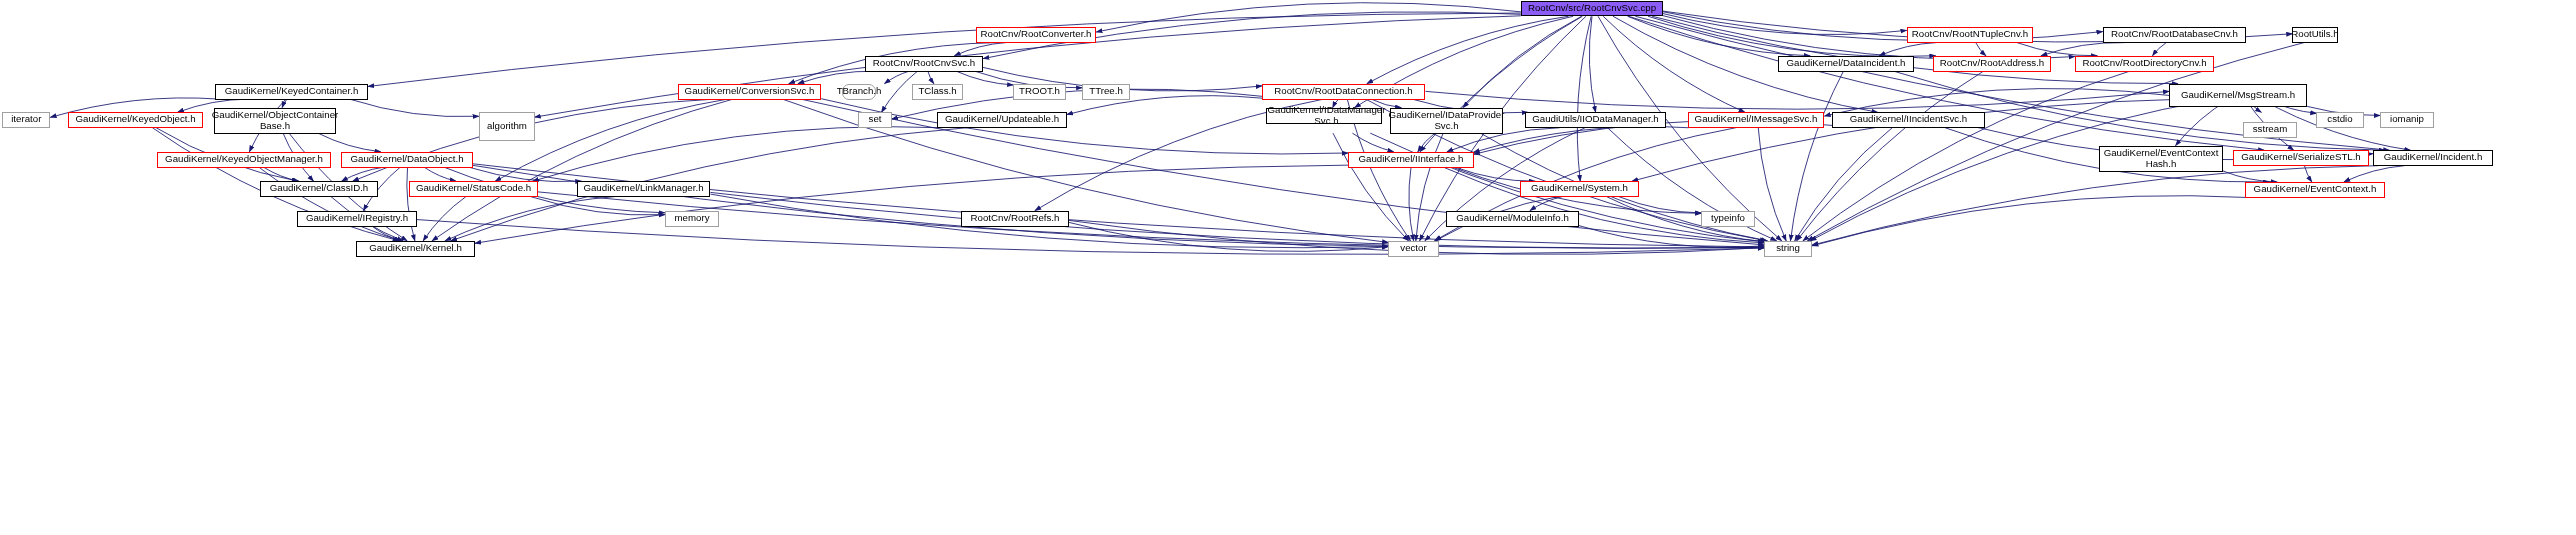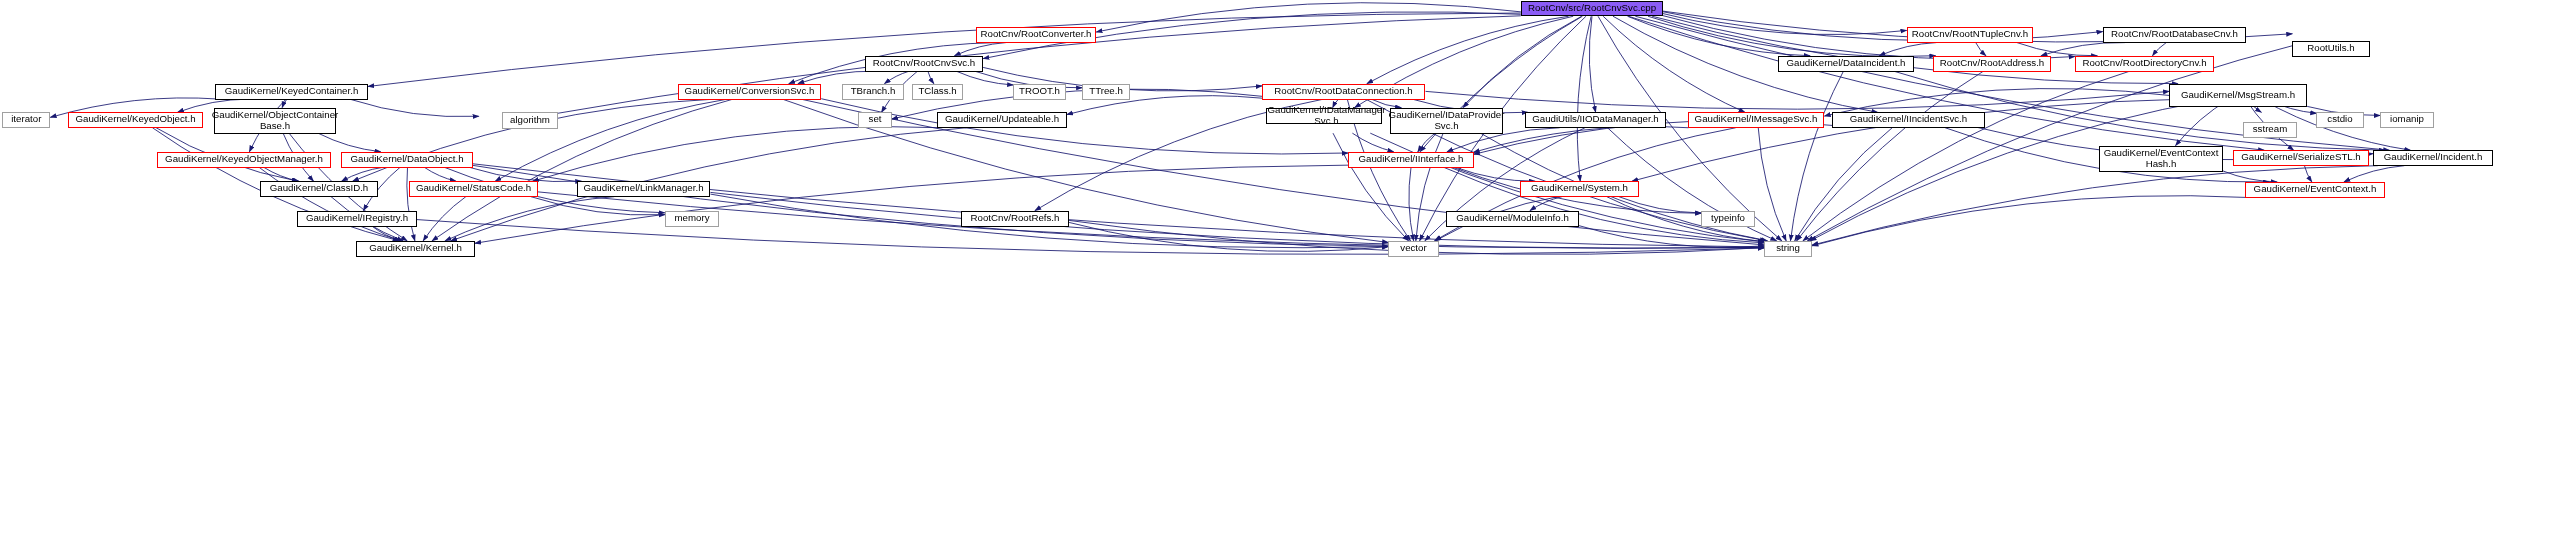--- a/index.html
+++ b/index.html
@@ -156,38 +156,38 @@
         <path d="M2560.0,92.0 Q2419.8,179.8 2319.0,311.0" marker-end="url(#ah)"></path>
         <path d="M2748.8,92.0 Q2518.3,163.6 2327.2,311.0" marker-end="url(#ah)"></path>
         <path d="M2974.0,55.0 Q2636.4,140.3 2333.0,311.0" marker-end="url(#ah)"></path>
       </g>
   </svg>
   <div id="node-layer">
       <div class="node n-root" style="left: 1521px; top: 0.8px; width: 142px; height: 15.5px;">RootCnv/src/RootCnvSvc.cpp</div>
       <div class="node n-red" style="left: 976px; top: 27px; width: 120px; height: 15.5px;">RootCnv/RootConverter.h</div>
       <div class="node n-red" style="left: 1907px; top: 27px; width: 126px; height: 15.5px;">RootCnv/RootNTupleCnv.h</div>
       <div class="node n-black" style="left: 2103px; top: 27px; width: 143px; height: 15.5px;">RootCnv/RootDatabaseCnv.h</div>
-      <div class="node n-black" style="left: 2292px; top: 41px; width: 78px; height: 15.5px;">RootUtils.h</div>
+      <div class="node n-black" style="left: 2292px; top: 27px; width: 46px; height: 15.5px;">RootUtils.h</div>
       <div class="node n-black" style="left: 865px; top: 56px; width: 118px; height: 15.5px;">RootCnv/RootCnvSvc.h</div>
       <div class="node n-black" style="left: 1778px; top: 56px; width: 136px; height: 15.5px;">GaudiKernel/DataIncident.h</div>
       <div class="node n-red" style="left: 1933px; top: 56px; width: 118px; height: 15.5px;">RootCnv/RootAddress.h</div>
       <div class="node n-red" style="left: 2075px; top: 56px; width: 139px; height: 15.5px;">RootCnv/RootDirectoryCnv.h</div>
       <div class="node n-black" style="left: 215px; top: 84px; width: 153px; height: 15.5px;">GaudiKernel/KeyedContainer.h</div>
       <div class="node n-red" style="left: 678px; top: 84px; width: 143px; height: 15.5px;">GaudiKernel/ConversionSvc.h</div>
-      <div class="node n-grey" style="left: 842px; top: 84px; width: 62px; height: 15.5px;">TBranch.h</div>
+      <div class="node n-grey" style="left: 842px; top: 84px; width: 34px; height: 15.5px; border-radius: 7px;">TBranch.h</div>
       <div class="node n-grey" style="left: 912px; top: 84px; width: 51px; height: 15.5px;">TClass.h</div>
       <div class="node n-grey" style="left: 1013px; top: 84px; width: 53px; height: 15.5px;">TROOT.h</div>
       <div class="node n-grey" style="left: 1082px; top: 84px; width: 48px; height: 15.5px;">TTree.h</div>
       <div class="node n-red" style="left: 1262px; top: 84px; width: 163px; height: 15.5px;">RootCnv/RootDataConnection.h</div>
       <div class="node n-black" style="left: 2169px; top: 84px; width: 138px; height: 23px;">GaudiKernel/MsgStream.h</div>
       <div class="node n-grey" style="left: 2.3px; top: 112px; width: 48px; height: 15.5px;">iterator</div>
       <div class="node n-red" style="left: 68px; top: 112px; width: 135px; height: 15.5px;">GaudiKernel/KeyedObject.h</div>
       <div class="node n-black" style="left: 214px; top: 108px; width: 122px; height: 25.6px;">GaudiKernel/ObjectContainer
 Base.h</div>
-      <div class="node n-grey" style="left: 502px; top: 112px; width: 56px; height: 17px;">algorithm</div>
+      <div class="node n-grey" style="left: 479px; top: 112px; width: 56px; height: 29px;">algorithm</div>
       <div class="node n-grey" style="left: 858px; top: 112px; width: 34px; height: 15.5px;">set</div>
       <div class="node n-black" style="left: 937px; top: 112px; width: 130px; height: 15.5px;">GaudiKernel/Updateable.h</div>
       <div class="node n-black" style="left: 1266px; top: 108px; width: 116px; height: 16px; padding-left: 8px;">GaudiKernel/IDataManager
 Svc.h</div>
       <div class="node n-black" style="left: 1390px; top: 108px; width: 113px; height: 25.6px;">GaudiKernel/IDataProvider
 Svc.h</div>
       <div class="node n-black" style="left: 1525px; top: 112px; width: 141px; height: 15.5px;">GaudiUtils/IIODataManager.h</div>
       <div class="node n-red" style="left: 1688px; top: 112px; width: 136px; height: 15.5px;">GaudiKernel/IMessageSvc.h</div>
       <div class="node n-black" style="left: 1832px; top: 112px; width: 153px; height: 15.5px;">GaudiKernel/IIncidentSvc.h</div>
       <div class="node n-grey" style="left: 2243px; top: 112px; width: 54px; height: 15.5px; margin-top: 10px;">sstream</div>

